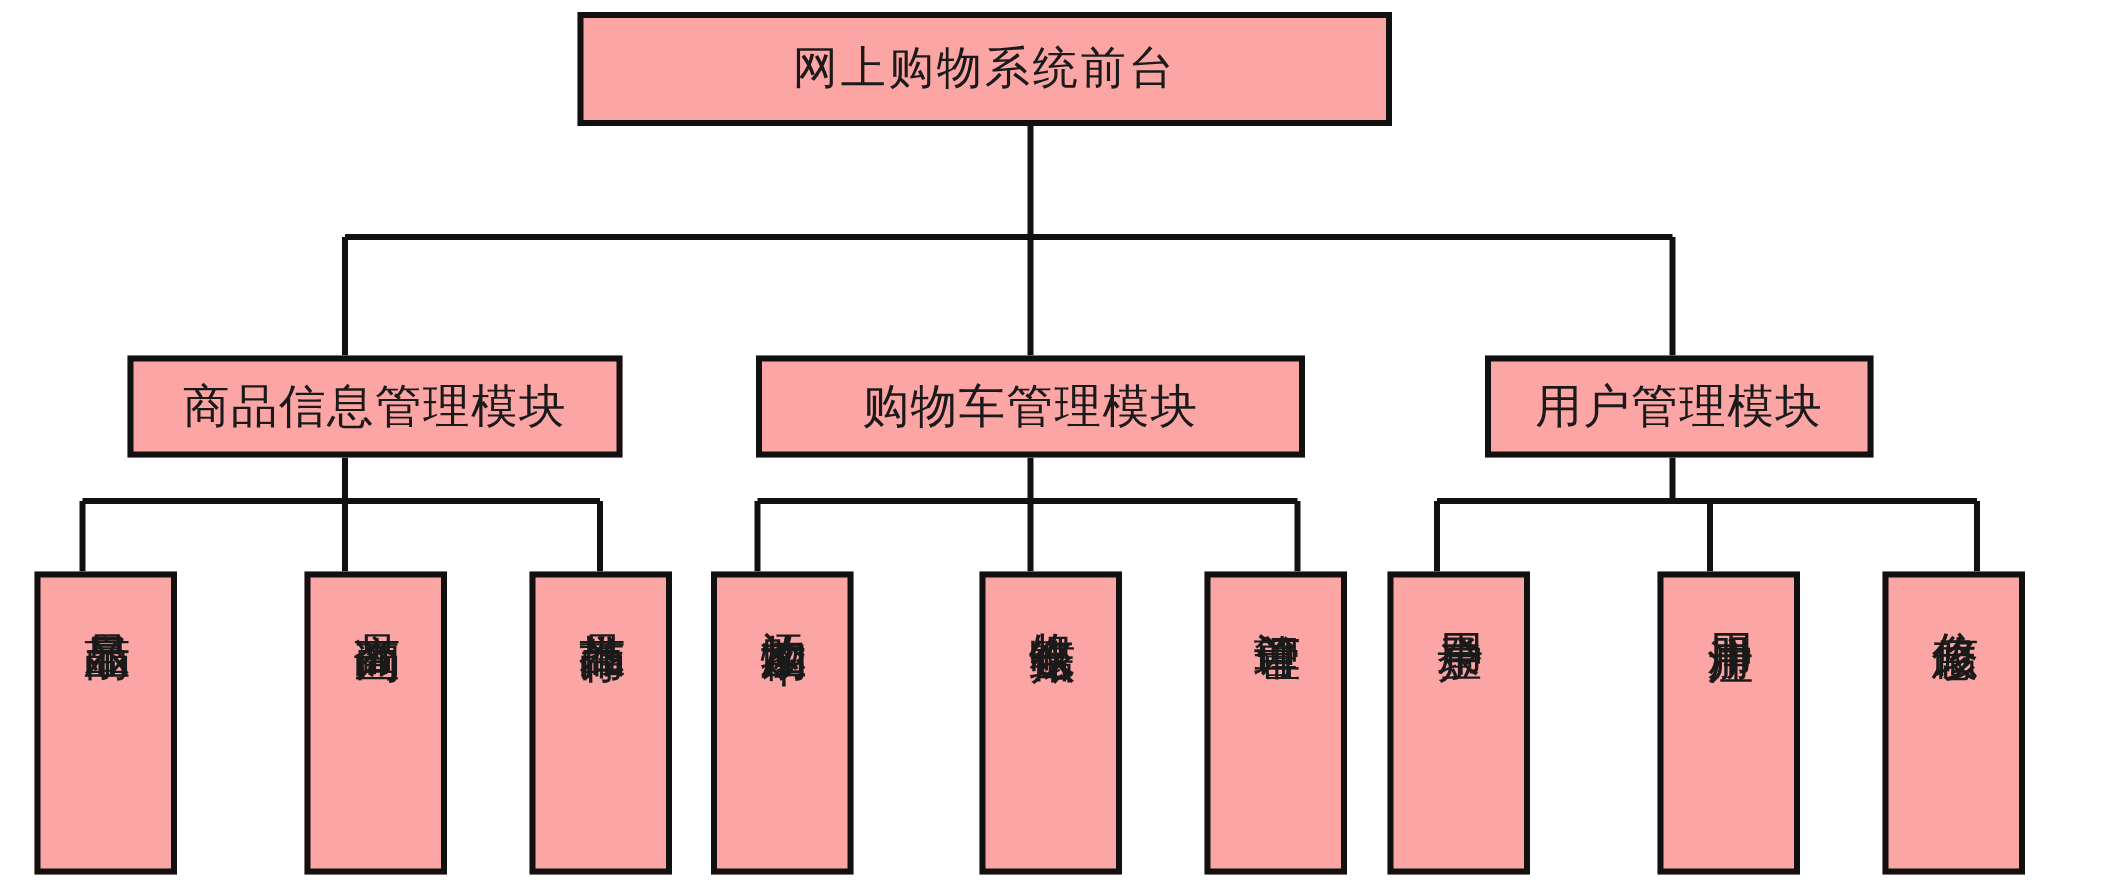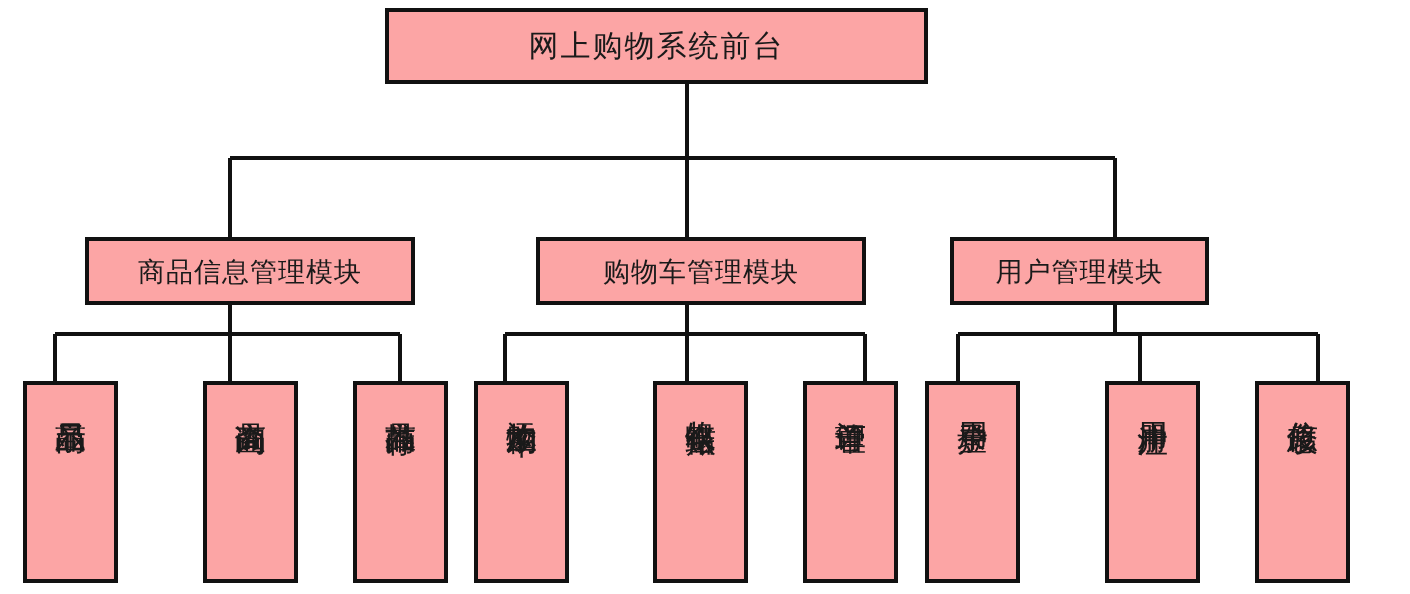--- a/index.html
+++ b/index.html
@@ -39,21 +39,21 @@
     line-height: 1.0;
     white-space: pre;
   }
   
   .level-0 .node-label {
     font-size: 30px;
     letter-spacing: 2px;
   }
   
   .level-1 .node-label {
-    font-size: 27px;
+    font-size: 31px;
     letter-spacing: 1px;
   }
   
   .level-2 {
     align-items: flex-start;
     justify-content: center;
   }
   .level-2 .node-label {
     writing-mode: vertical-rl;
     text-orientation: upright;
@@ -92,24 +92,24 @@
       </g>
   </svg>
 
   <div class="node-box level-0" style="left: 385px; top: 8px; width: 543px; height: 76px;">
     <span class="node-label">网上购物系统前台</span>
   </div>
 
   <div class="node-box level-1" style="left: 85px; top: 237px; width: 330px; height: 68px;">
     <span class="node-label">商品信息管理模块</span>
   </div>
-  <div class="node-box level-1" style="left: 536px; top: 237px; width: 330px; height: 68px;">
+  <div class="node-box level-1" style="left: 504px; top: 237px; width: 366px; height: 68px;">
     <span class="node-label">购物车管理模块</span>
   </div>
-  <div class="node-box level-1" style="left: 950px; top: 237px; width: 259px; height: 68px;">
+  <div class="node-box level-1" style="left: 990px; top: 237px; width: 259px; height: 68px;">
     <span class="node-label">用户管理模块</span>
   </div>
 
   <div class="node-box level-2" style="left: 23px; top: 381px; width: 95px; height: 202px;">
     <span class="node-label">商品显示</span>
   </div>
   <div class="node-box level-2" style="left: 203px; top: 381px; width: 95px; height: 202px;">
     <span class="node-label">商品查询</span>
   </div>
   <div class="node-box level-2" style="left: 353px; top: 381px; width: 95px; height: 202px;">

